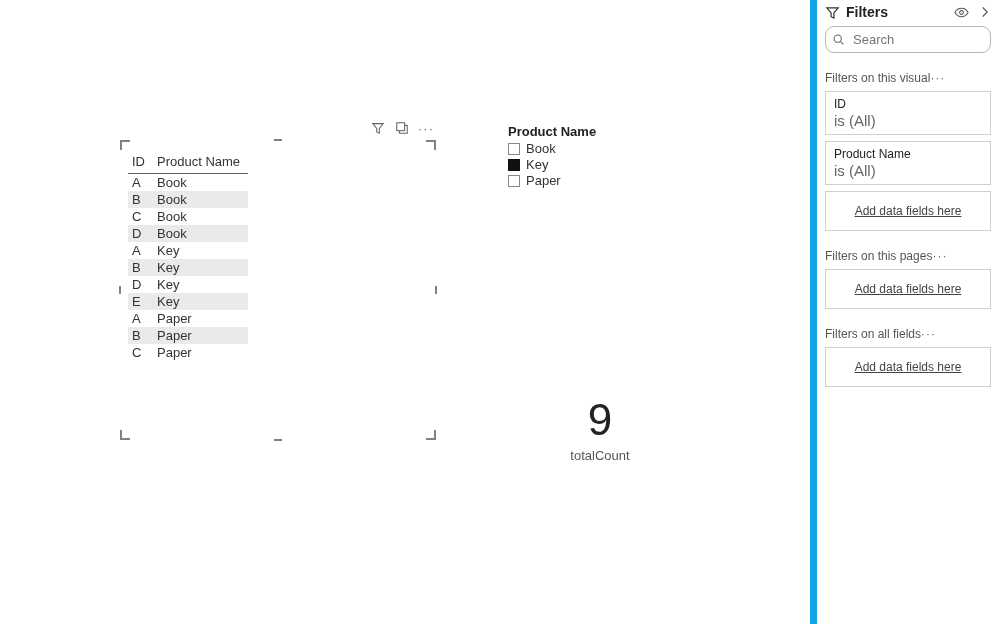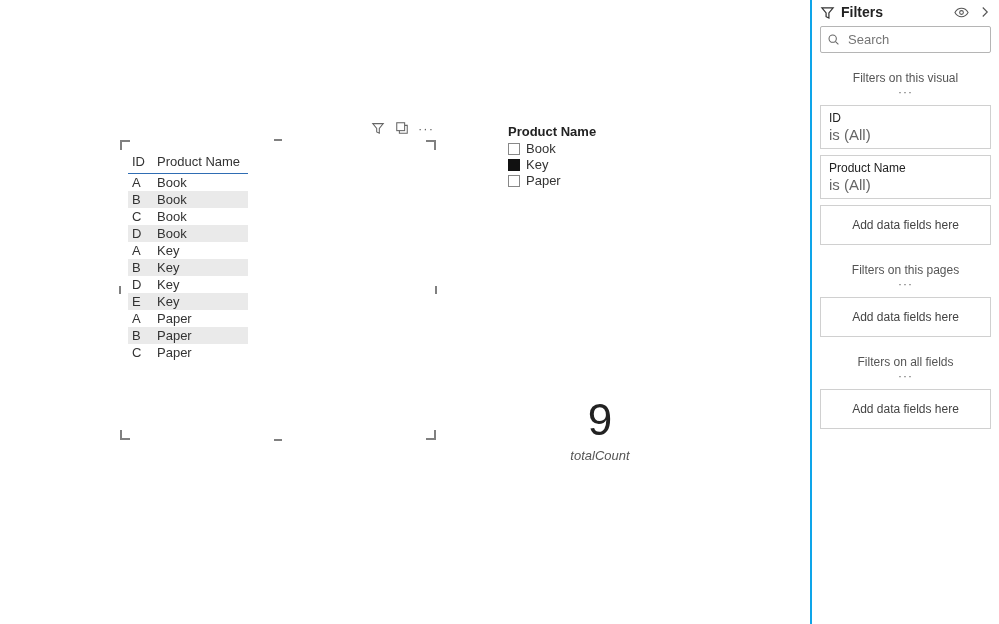--- a/index.html
+++ b/index.html
@@ -21,21 +21,21 @@
     top: 0;
     width: 810px;
     height: 624px;
   }
   .right-pane {
     position: absolute;
     right: 0;
     top: 0;
     width: 189px;
     height: 624px;
-    border-left: 2px solid #0ea5e9;
+    border-left: 7px solid #0ea5e9;
     padding: 0 8px;
     background: #fff;
   }
   
   .visual-wrap {
     position: absolute;
     left: 120px;
     top: 140px;
     width: 316px;
     height: 300px;
@@ -121,81 +121,81 @@
   .slicer-box.selected { background: #111; border-color: #111; }
   
   .card {
     position: absolute;
     left: 520px;
     top: 398px;
     width: 160px;
     text-align: center;
   }
   .card-value { font-size: 44px; color: #222; font-weight: 300; line-height: 1; }
-  .card-label { font-size: 13px; color: #555; margin-top: 6px; font-style: italic; }
+  .card-label { font-size: 13px; color: #555; margin-top: 6px; }
   
   .pane-header {
     display: flex;
     align-items: center;
     justify-content: space-between;
     padding: 4px 0 6px 0;
   }
   .pane-header-left {
     display: flex;
     align-items: center;
     gap: 6px;
   }
   .pane-title { font-size: 14px; font-weight: 600; color: #222; }
   .pane-header-right { display: flex; gap: 10px; align-items: center; color: #555; }
   .search-box {
     display: flex;
     align-items: center;
     gap: 6px;
     border: 1px solid #b5b5b5;
     padding: 4px 6px;
-    border-radius: 2px;
+    border-radius: 9px;
     color: #666;
   }
   .search-box input {
     border: none;
     outline: none;
     font-size: 13px;
     width: 120px;
     background: transparent;
     color: #333;
   }
   .section {
     margin-top: 18px;
   }
   .section-header {
     display: flex;
     align-items: center;
     font-size: 12px;
     color: #555;
     margin-bottom: 6px;
-    flex-direction: column;
   }
   .filter-card {
     border: 1px solid #d0d0d0;
     padding: 5px 8px;
     margin-bottom: 6px;
     background: #fff;
     font-size: 12px;
     cursor: pointer;
   }
   .filter-card .fname { color: #222; }
   .filter-card .fcond { color: #666; margin-top: 1px; font-size: 15px; }
   .drop-card {
     border: 1px solid #d0d0d0;
     padding: 12px 8px;
     text-align: center;
     font-size: 12px;
     color: #444;
     background: #fff;
     margin-top: 6px;
+    text-decoration: underline;
   }
   .ellipsis-dots {
     letter-spacing: 1px;
     cursor: pointer;
     color: #666;
   }
   svg { display: block; }
 </style>
 </head>
 <body>

